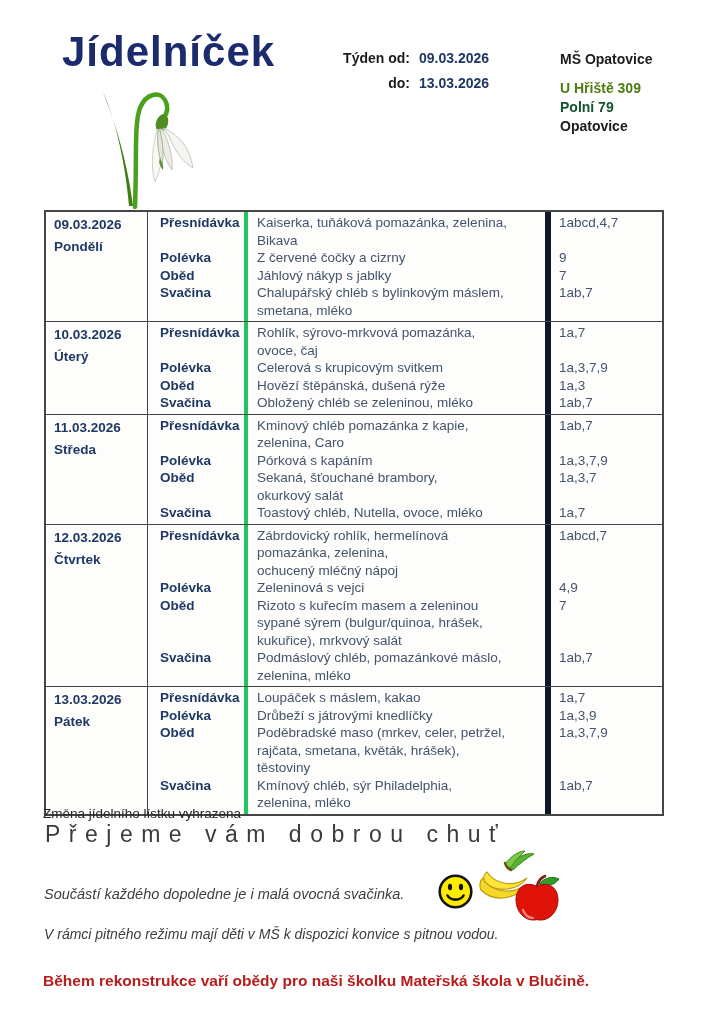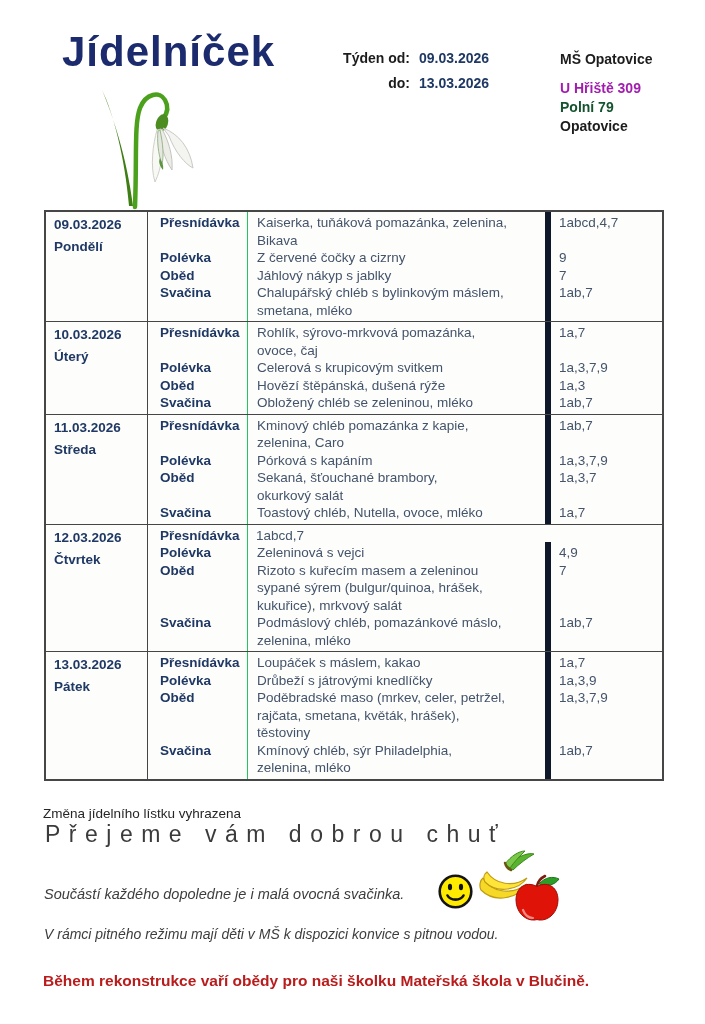--- a/index.html
+++ b/index.html
@@ -14,38 +14,38 @@
 
   .week-block { position:absolute; left:334px; top:50px; display:grid;
                 grid-template-columns:76px 96px; column-gap:20px; row-gap:13px;
                 font-size:14px; font-weight:bold;gap:9px; }
   .week-label { text-align:right; color:#1c1c1c; }
   .week-value { color:#1f3864; }
 
   .addr-block { position:absolute; left:560px; top:50px; font-size:14px; font-weight:bold;
                 line-height:19px; }
   .addr-school { color:#1c1c1c; margin-bottom:10px; }
-  .addr-green  { color:#a21caf; }
+  .addr-green  { color:#4d7c0f; }
   .addr-red    { color:#14532d; }
   .addr-black  { color:#1c1c1c; }
 
   
   .menu-table { position:absolute; left:44px; top:210px; width:620px;
                 border:2px solid #464646; background:#fdfdfc; }
   .day-row { display:flex; border-top:1px solid #464646; }
   .day-row:first-child { border-top:none; }
   .date-cell { width:102px; min-width:102px; border-right:1px solid #464646;
                padding:3px 4px 3px 8px; }
   .date-cell .d1 { font-size:13.5px; font-weight:bold; color:#1f3864; line-height:20px; }
   .date-cell .d2 { font-size:13.5px; font-weight:bold; color:#1f3864; line-height:20px; margin-top:2px; }
   .meals { flex:1; display:flex; flex-direction:column; padding:2px 0; }
   .meal-row { display:grid; grid-template-columns:100px 303px 1fr; }
   .meal-label { font-size:13.5px; font-weight:bold; color:#1f3864; line-height:17.5px;
                 padding-left:12px; border-right:0; }
-  .label-cell { border-right:1px solid #22c55e; margin:-2px 0; padding:2px 0; }
+  .label-cell { border-right:4px solid #22c55e; margin:-2px 0; padding:2px 0; }
   .text-cell  { border-right:6px solid #0f172a; margin:-2px 0; padding:2px 0; }
   .meal-text { font-size:13.5px; color:#44546a; line-height:17.5px; padding:0 6px 0 9px;
                white-space:pre-line; }
   .meal-allerg { font-size:13.5px; color:#44546a; line-height:17.5px; padding-left:8px; }
 
   
   .note-change { position:absolute; left:43px; top:806px; font-size:13.5px; color:#262626; }
   .bon-appetit { position:absolute; left:45px; top:821px; font-size:23px; color:#3b3b3b;
                  letter-spacing:8.5px; }
   .note-snack  { position:absolute; left:44px; top:886px; font-size:14.5px; font-style:italic;
@@ -245,20 +245,25 @@
     <div class="day-row">
       <div class="date-cell">
         <div class="d1">12.03.2026</div>
         <div class="d2">Čtvrtek</div>
       </div>
       <div class="meals">
     <div class="meal-row">
       <div class="label-cell">
               <div class="meal-label">Přesnídávka</div>
             </div>
+      <div class="text-cell">
+              <div class="meal-text">Zábrdovický rohlík, hermelínová
+pomazánka, zelenina,
+ochucený mléčný nápoj</div>
+            </div>
       <div class="meal-allerg">1abcd,7</div>
     </div>
 
     <div class="meal-row">
       <div class="label-cell">
               <div class="meal-label">Polévka</div>
             </div>
       <div class="text-cell">
               <div class="meal-text">Zeleninová s vejci</div>
             </div>

